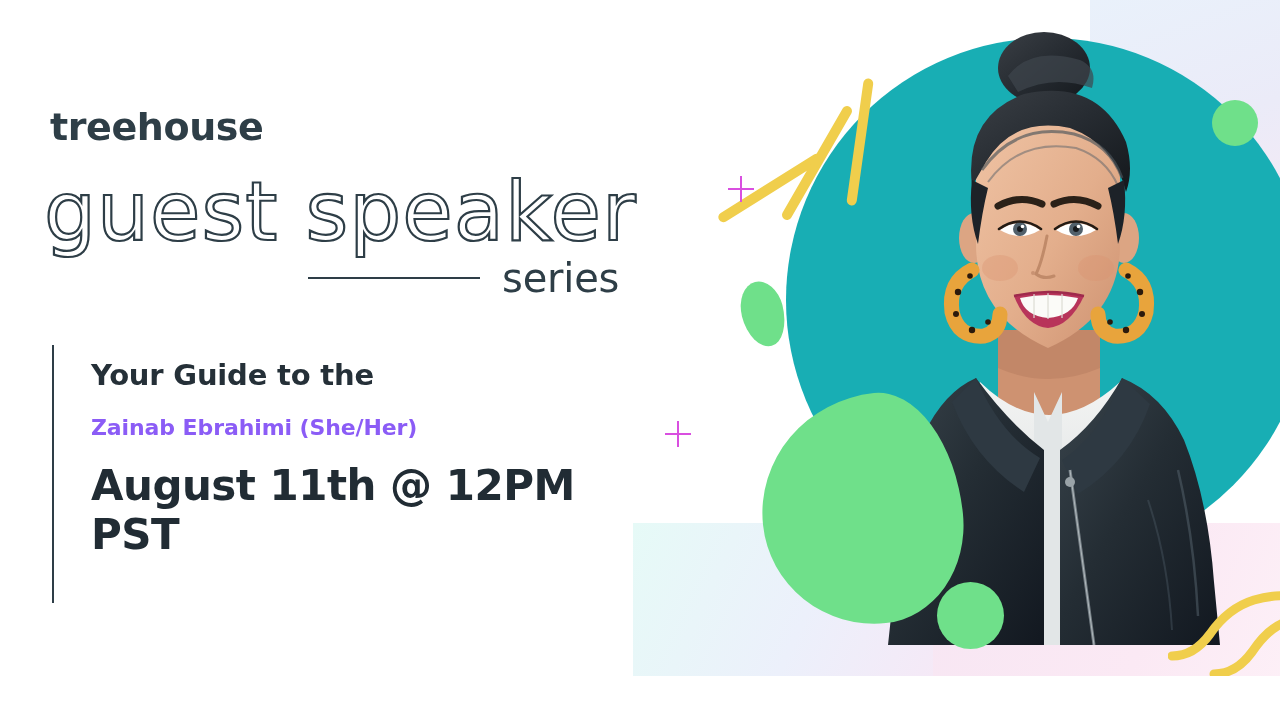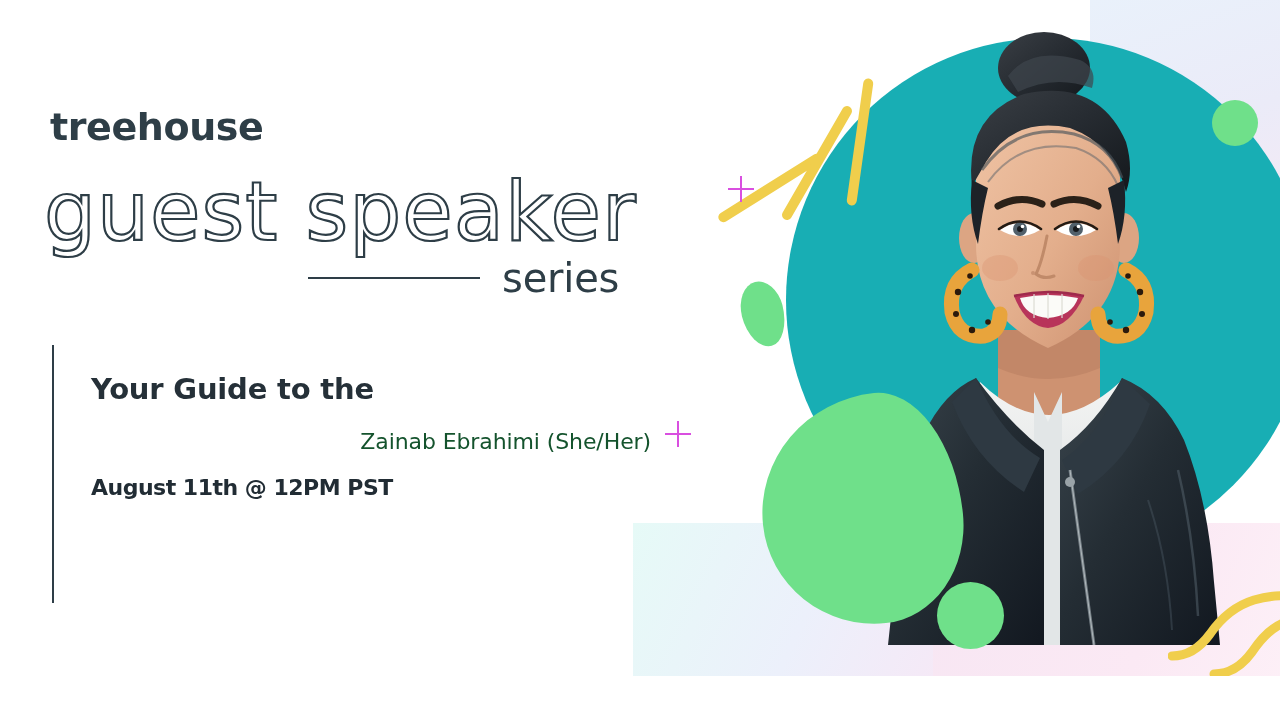--- a/index.html
+++ b/index.html
@@ -90,33 +90,33 @@
   }
   #series-rule { width:172px; height:2px; background:#2E3E47; }
   #series-word {
     font-size:40px; font-weight:500; color:#2E3E47; letter-spacing:-0.2px; line-height:1;text-align:center;
   }
 
   #accent-bar {
     position:absolute; left:52px; top:345px; width:2px; height:258px;
     background:#2E3E47;
   }
-  #info-block { position:absolute; left:91px; top:370px; width:560px; }
+  #info-block { position:absolute; left:91px; top:356px; width:560px; }
   .talk-title {
     font-size:29px; font-weight:600; color:#253038;
     line-height:1.33; letter-spacing:-0.2px;
   }
   .speaker-line {
-    font-size:22px; font-weight:400; color:#14532d;
-    line-height:1.42; letter-spacing:-0.1px;text-align:right;
+    font-size:22px; font-weight:700; color:#8b5cf6;
+    line-height:1.42; letter-spacing:-0.1px;
   }
   #speaker-name { margin-top:17px; }
   .datetime {
     margin-top:18px;
-    font-size:22px; font-weight:700; color:#212C34; letter-spacing:-0.5px;
+    font-size:42px; font-weight:700; color:#212C34; letter-spacing:-0.5px;
   }
 </style>
 </head>
 <body>
 
 <div id="stage">
 
   <div class="panel" id="panel-topright"></div>
   <div class="panel" id="panel-bottomleft"></div>
   <div class="panel" id="panel-bottomright"></div>

